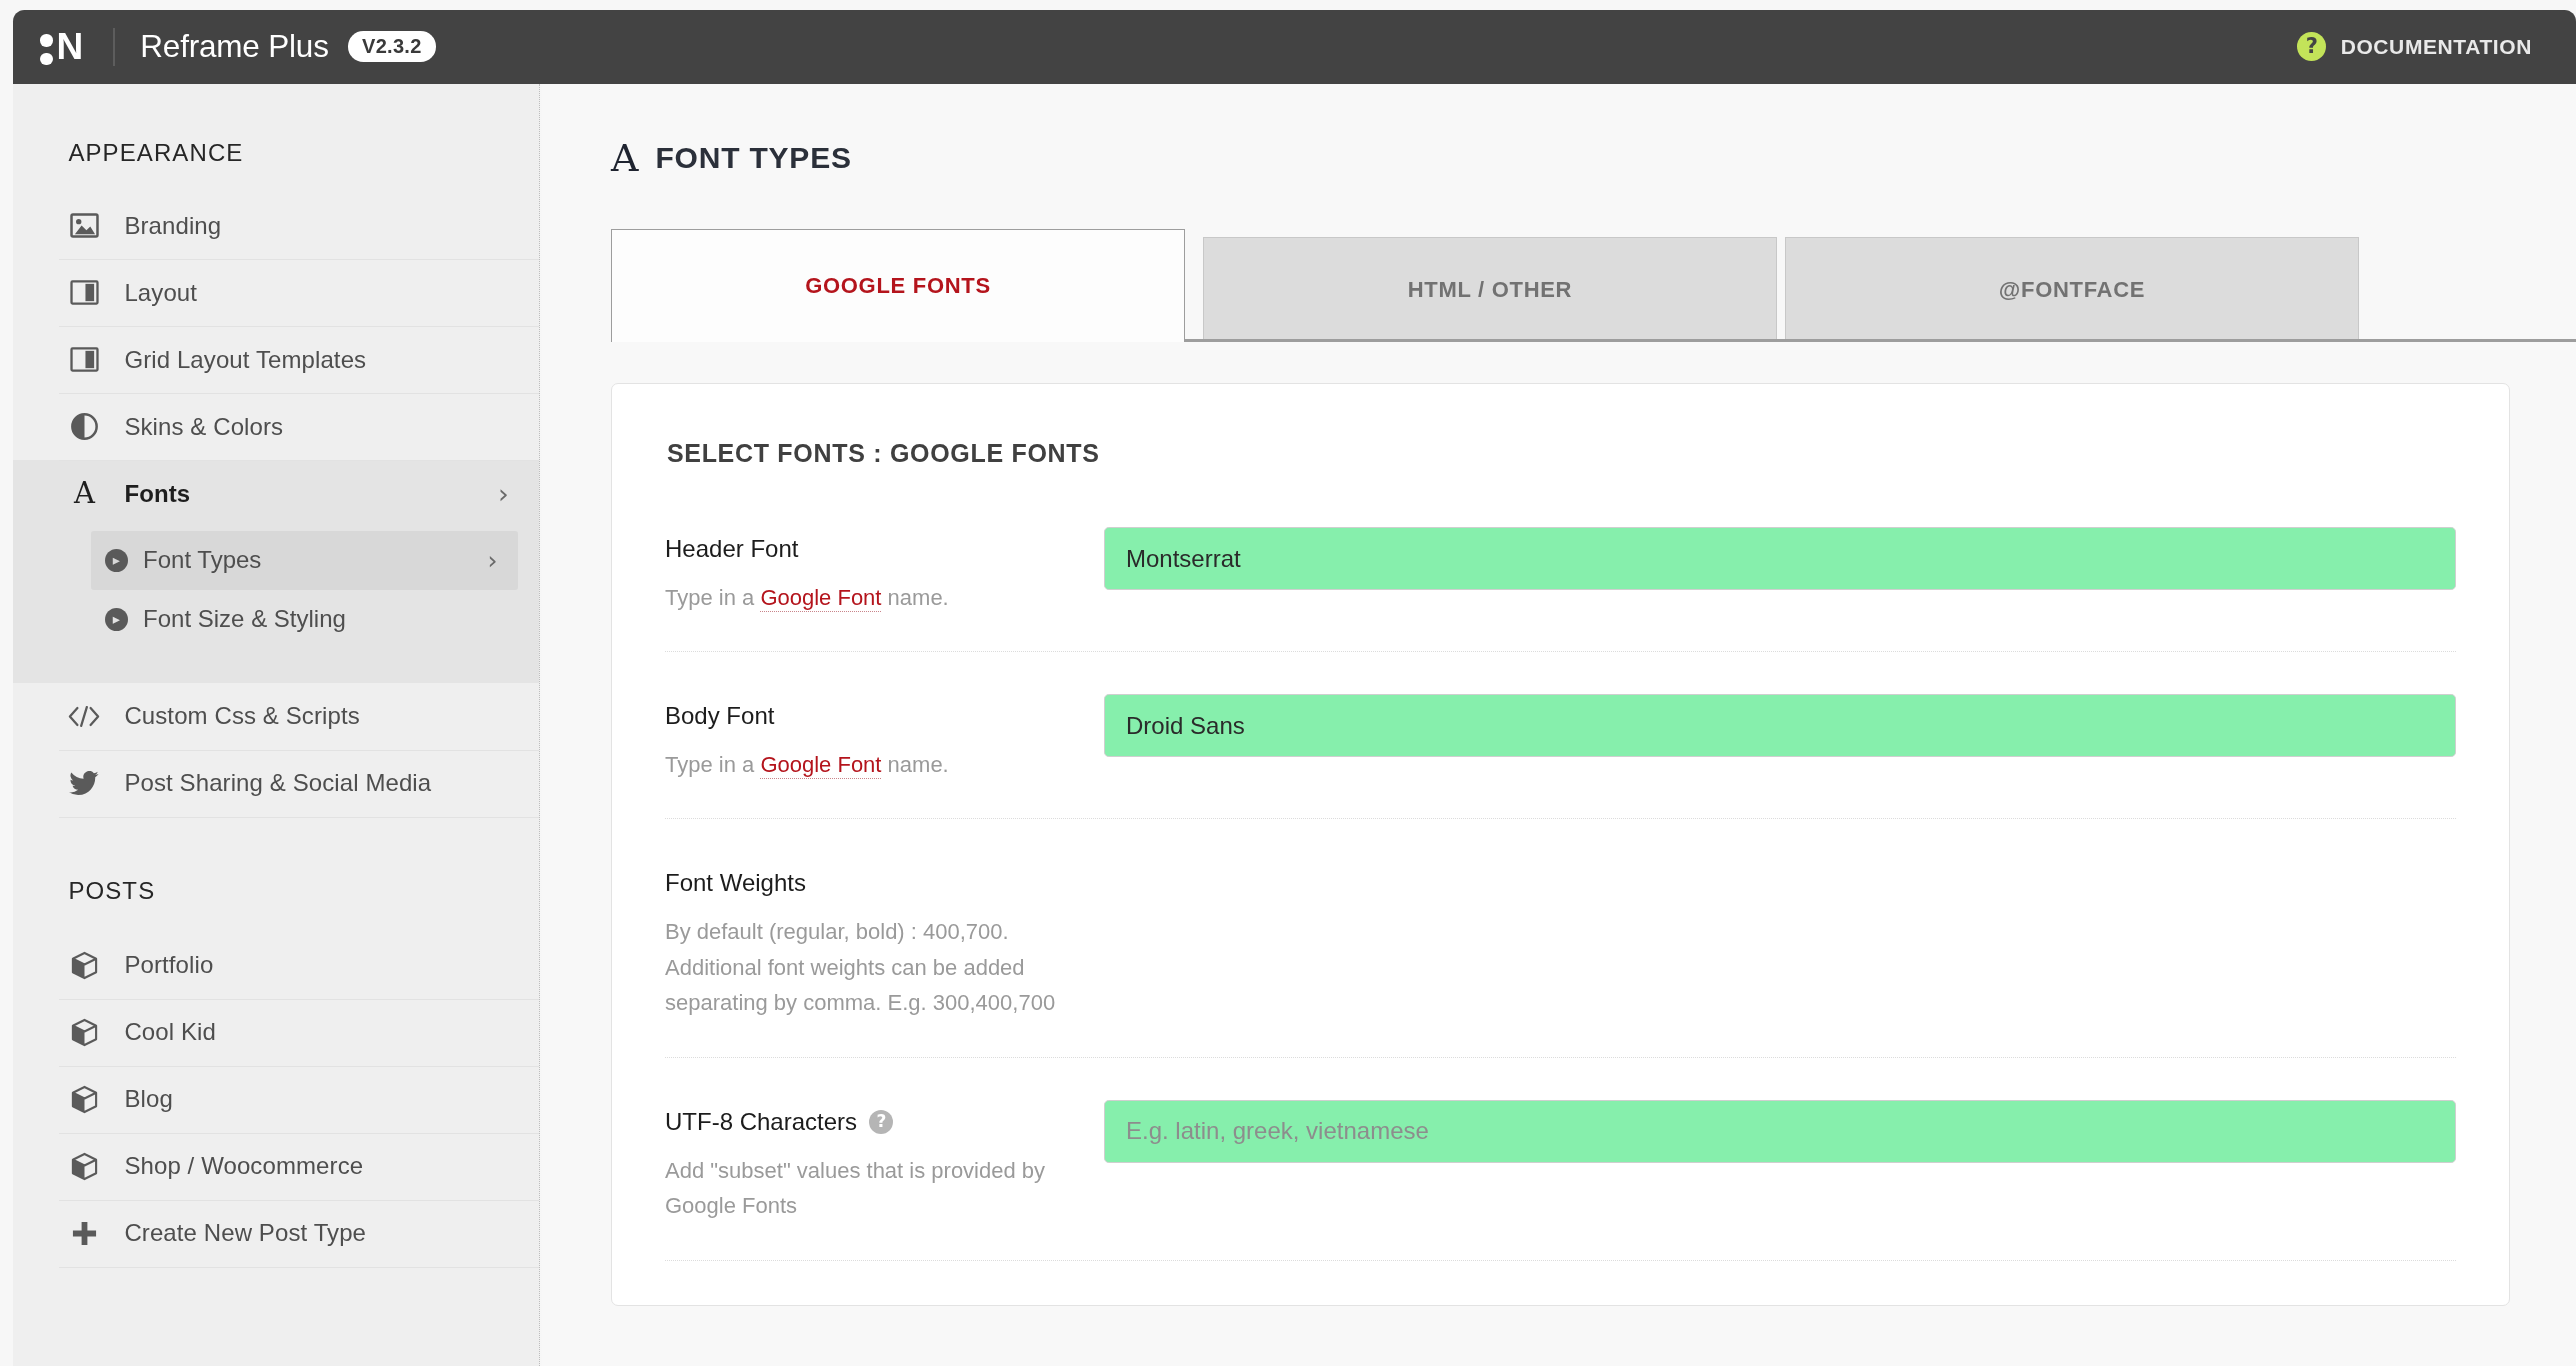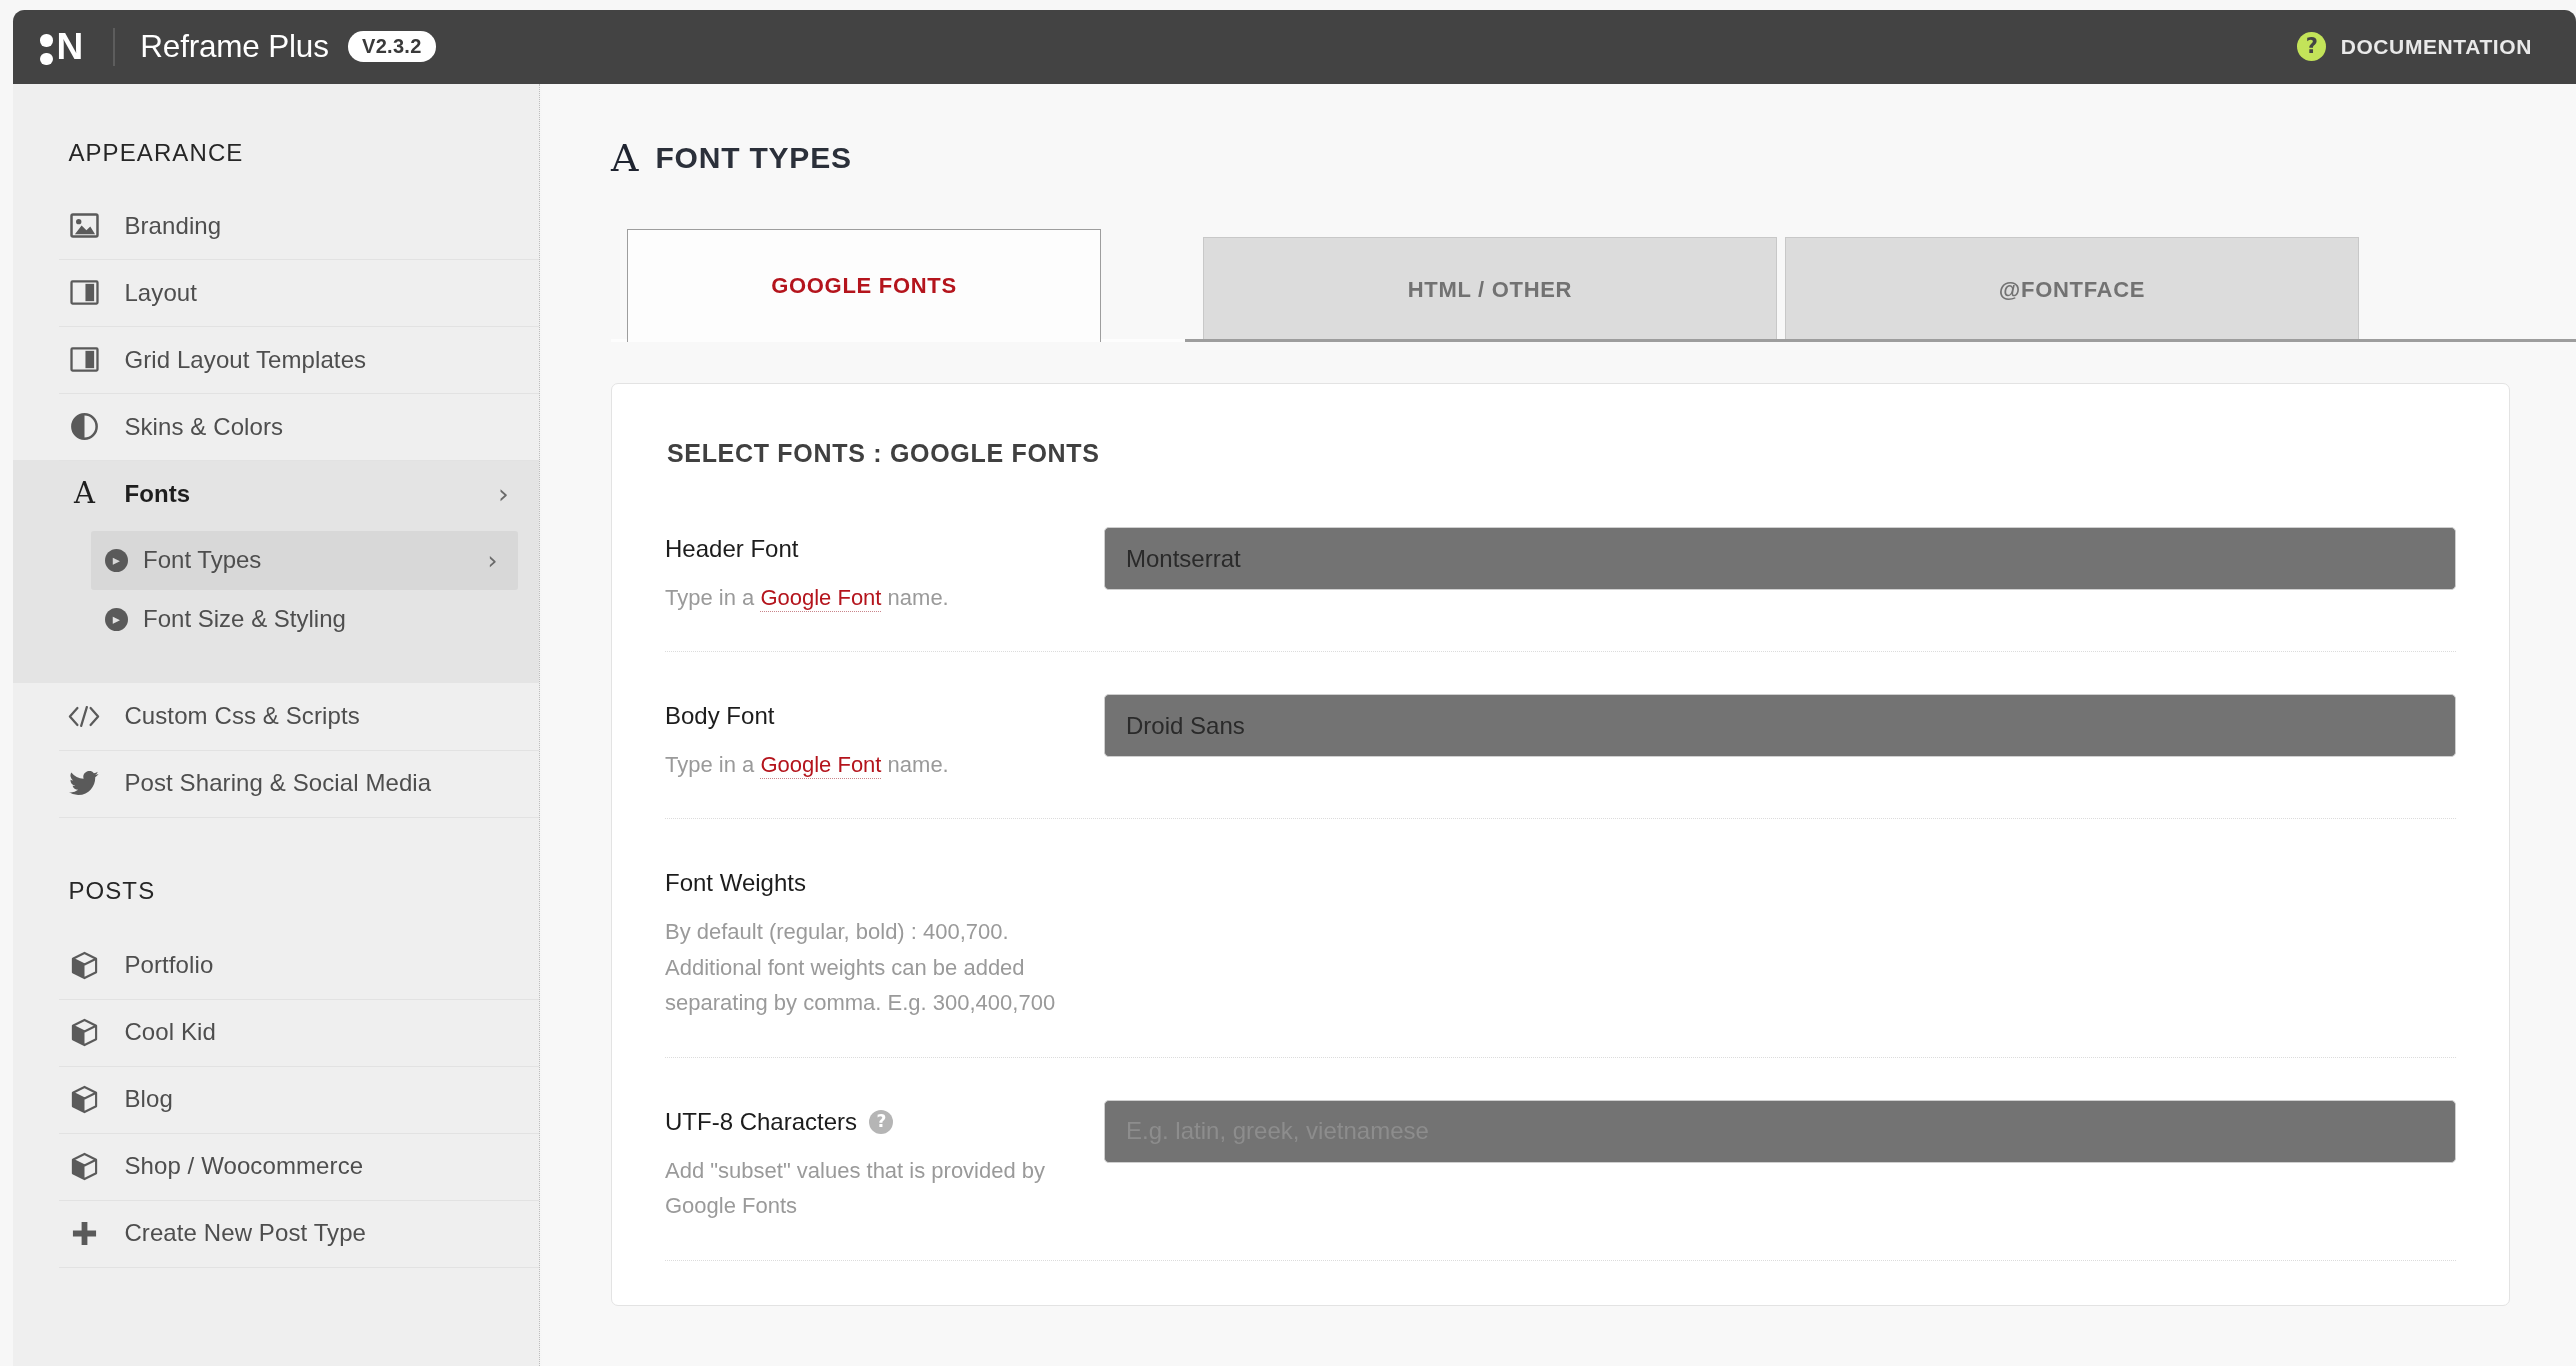--- a/index.html
+++ b/index.html
@@ -150,21 +150,21 @@
   .tabs-row {
     position: relative; margin: 52px 0 0 69px; height: 113px;
   }
   .tab {
     position: absolute; top: 7.6px; height: 105px;
     display: flex; align-items: center; justify-content: center;
     font-size: 22px; font-weight: 700; letter-spacing: 0.7px;
     cursor: pointer;
   }
   .tab.active {
-    left: 16px; width: 474px; top: 0; height: 113px;
+    left: 0; width: 574px; top: 0; height: 113px;
     background: #fdfdfd; color: #b4141c;
     border: 1.9px solid #9d9d9d; border-bottom: none;
     z-index: 3;
   }
   .tab.inactive {
     background: #dcdcdc; color: #727272;
     border: 1px solid #c8c8c8; border-bottom: none;
   }
   .tab.t2 { left: 592px; width: 574px; }
   .tab.t3 { left: 1174px; width: 574px; }
@@ -207,21 +207,21 @@
   .field-help {
     margin-top: 17px; font-size: 22px; color: #9a9a9a; line-height: 1.62;
   }
   .gf-link {
     color: #b4141c; border-bottom: 1.9px dotted #c9848a;
     padding-bottom: 1px; cursor: pointer;
   }
   .field-right { flex: 1; }
   .txt-input {
     width: 100%; height: 63px; border: 1px solid #cfcfcf; border-radius: 4.8px;
-    padding: 0 21px; font-size: 24px; color: #2a2a2a; background: #737373;
+    padding: 0 21px; font-size: 24px; color: #2a2a2a; background: #86efac;
     font-family: "Liberation Sans", sans-serif; outline: none;
   }
   .txt-input::placeholder { color: #8d8d8d; }
   .panel-tail { height: 44px; }
 </style>
 </head>
 <body>
 
 <div class="topbar">
   <div class="brand-wrap">

